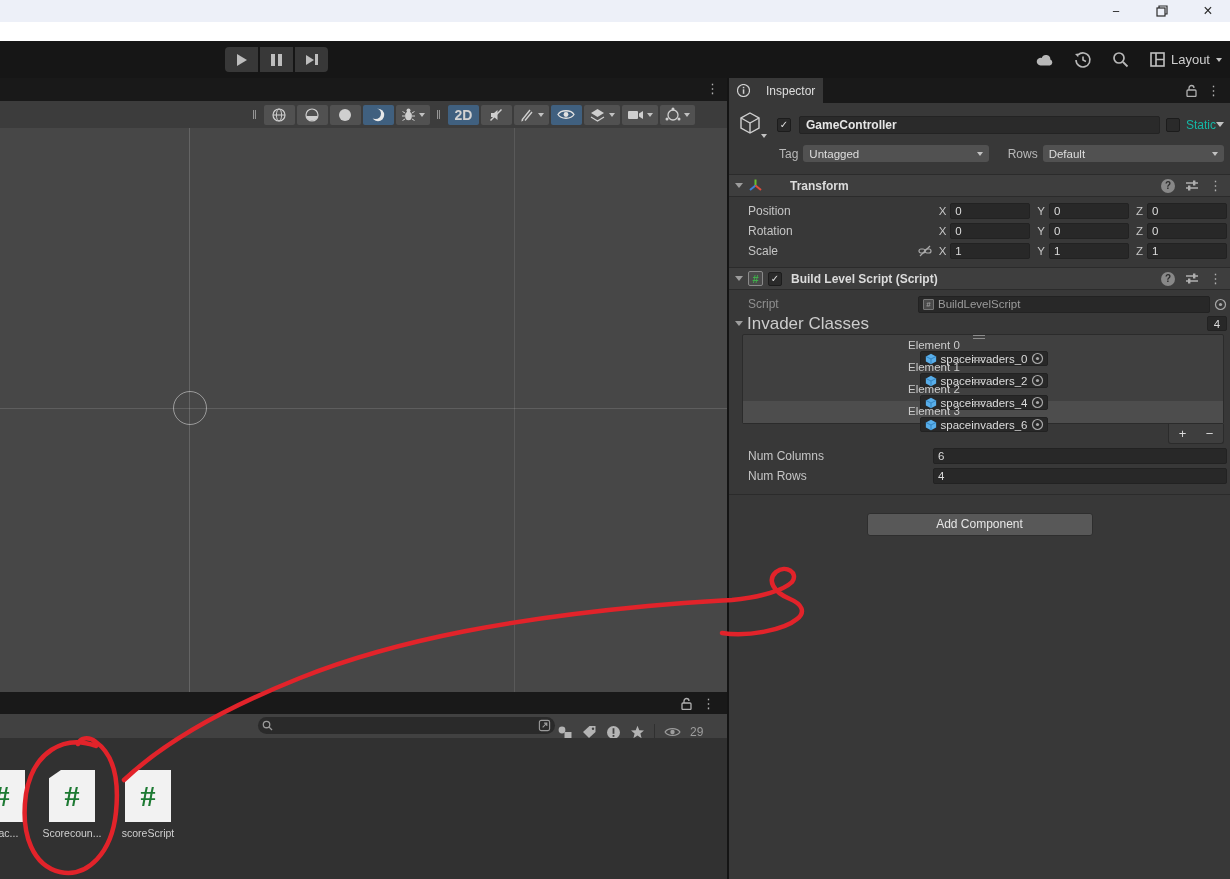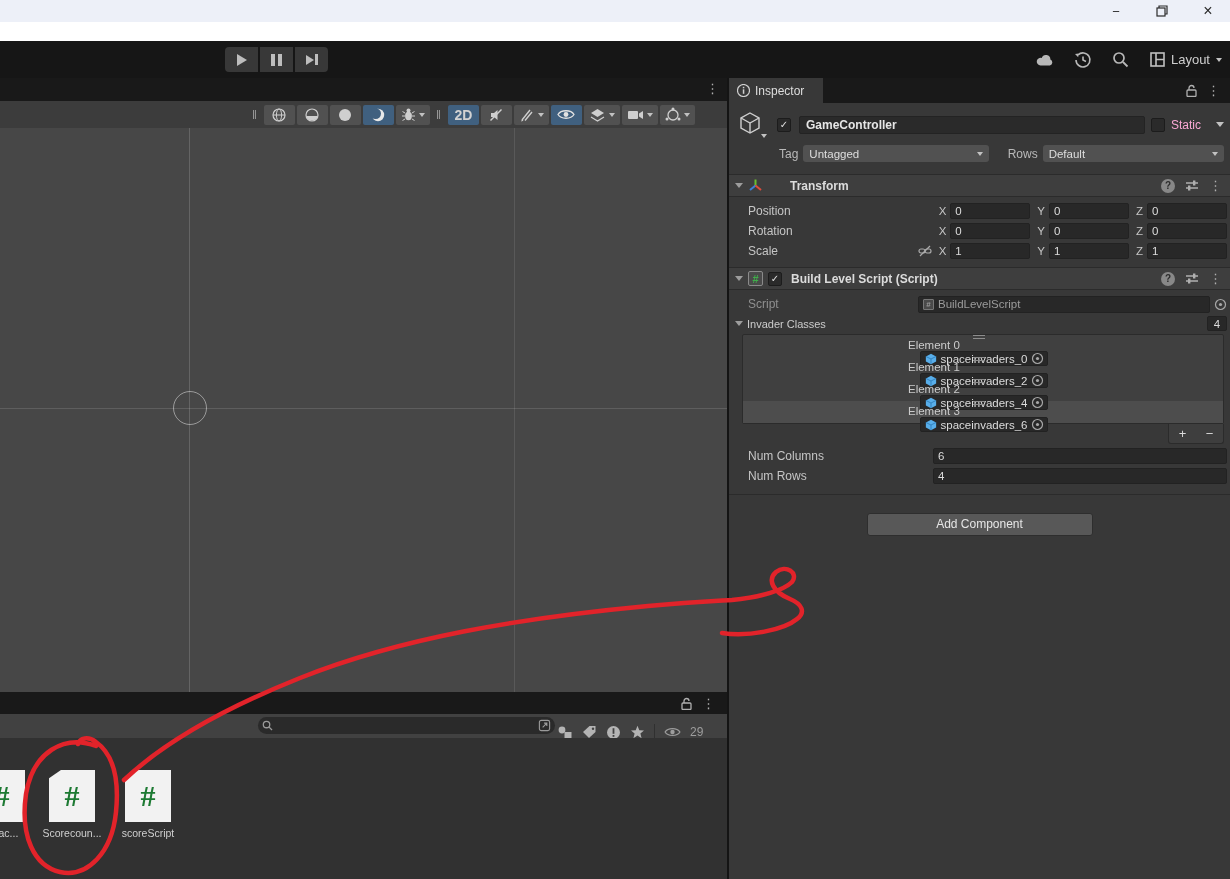--- a/index.html
+++ b/index.html
@@ -66,21 +66,21 @@
     clip-path:polygon(26% 0, 100% 0, 100% 100%, 0 100%, 0 16%);
     display:flex; align-items:center; justify-content:center;
     color:#1d7a33; font-weight:bold; font-size:30px; font-family:"Liberation Serif",serif; }
   .asset-label { margin-top:5px; font-size:10.5px; color:#cfcfcf; white-space:nowrap; overflow:hidden; }
 
   
   #inspector { left:727px; top:78px; width:503px; height:801px; background:#383838;
     border-left:2px solid #141414; font-size:12px; color:#c9c9c9; }
   #insp-tabbar { height:25px; background:#191919; display:flex; align-items:center; }
   #insp-tab { width:94px; height:25px; background:#383838; display:flex; align-items:center;
-    gap:5px; padding-left:8px; color:#dedede; }
+    gap:16px; padding-left:8px; color:#dedede; }
   #insp-tabbar .right { margin-left:auto; display:flex; gap:10px; padding-right:10px; align-items:center; }
   .kebab { color:#b0b0b0; font-size:13px; line-height:1; }
   #go-header { padding:7px 6px 5px 8px; }
   .gorow { display:flex; align-items:center; }
   #go-name-field { flex:1; height:18px; background:#2a2a2a; border:1px solid #232323; border-radius:2px;
     display:flex; align-items:center; padding-left:6px; font-weight:bold; color:#e6e6e6; margin:0 6px 0 8px; }
   .checkbox { width:14px; height:14px; background:#2a2a2a; border:1px solid #1c1c1c; border-radius:2px;
     display:flex; align-items:center; justify-content:center; color:#e0e0e0; font-size:10px; }
   .checkbox.empty { color:transparent; }
   #tagrow { display:flex; align-items:center; margin-top:6px; padding-left:42px; gap:5px; }
@@ -98,21 +98,21 @@
   .axisgroup { display:flex; align-items:center; gap:4px; margin-left:7px; }
   .axisletter { color:#c5c5c5; font-size:11.5px; }
   .nfield { width:80px; height:16px; background:#282828; border:1px solid #222; border-radius:2px;
     color:#dcdcdc; font-size:11.5px; padding-left:4px; display:flex; align-items:center; }
   .nfield.wide { width:294px; }
   .objfield { height:17px; background:#282828; border:1px solid #222; border-radius:2px;
     display:flex; align-items:center; gap:4px; padding:0 3px 0 4px; color:#9b9b9b; font-size:11.5px; }
   .objfield .val { flex:1; }
   #script-row .objfield { width:292px; }
   #invader-header { display:flex; align-items:center; height:19px; padding:0 3px 0 6px; }
-  #invader-header .lbl { flex:1; font-size:11px; color:#cccccc; margin-left:4px; }
+  #invader-header .lbl { flex:1; font-size:17px; color:#cccccc; margin-left:4px; }
   .sizefield { width:20px; height:15px; background:#282828; border:1px solid #222; border-radius:2px;
     color:#dcdcdc; font-size:11.5px; display:flex; align-items:center; justify-content:center; }
   #elem-list { margin:1px 6px 0 13px; background:#404040; border:1px solid #2b2b2b; border-radius:2px; }
   .elem-row { display:flex; align-items:center; height:22px; padding:0 4px 0 6px;flex-direction:column; }
   .elem-row.selected { background:#4d4d4d; }
   .draghandle { width:12px; display:flex; flex-direction:column; gap:2px; margin-right:10px; }
   .draghandle i { height:1px; background:#8d8d8d; }
   .elem-label { width:152px; font-size:11.5px; color:#cbcbcb; }
   .elem-row .objfield { flex:1; color:#dcdcdc; }
   #list-footer { display:flex; justify-content:flex-end; margin:0 6px 0 0; }
@@ -369,21 +369,21 @@
       <span style="position:relative;">
         <svg width="26" height="26" viewBox="0 0 26 26">
             <path d="M13 3 L22 8 V18 L13 23 L4 18 V8 Z" fill="none" stroke="#cfcfcf" stroke-width="1.4"></path>
             <path d="M4 8 L13 13 L22 8 M13 13 V23" fill="none" stroke="#cfcfcf" stroke-width="1.4"></path>
           </svg>
         <span class="caret sm" style="position:absolute; right:-4px; bottom:1px;"></span>
       </span>
       <span class="checkbox" style="margin-left:14px;">✓</span>
       <div id="go-name-field">GameController</div>
       <span class="checkbox empty">✓</span>
-      <span style="margin:0 15px 0 6px; color:#f9a8d4;">Static</span>
+      <span style="margin:0 0 0 6px; color:#14b8a6;">Static</span>
       <span class="caret"></span>
     </div>
     <div id="tagrow">
       <span style="color:#b9b9b9;">Tag</span>
       <div class="dropdown" style="width:190px;">
         <span>Untagged</span>
         <span class="caret sm"></span>
       </div>
       <span style="margin-left:14px; color:#b9b9b9;">Rows</span>
       <div class="dropdown" style="width:186px;">

